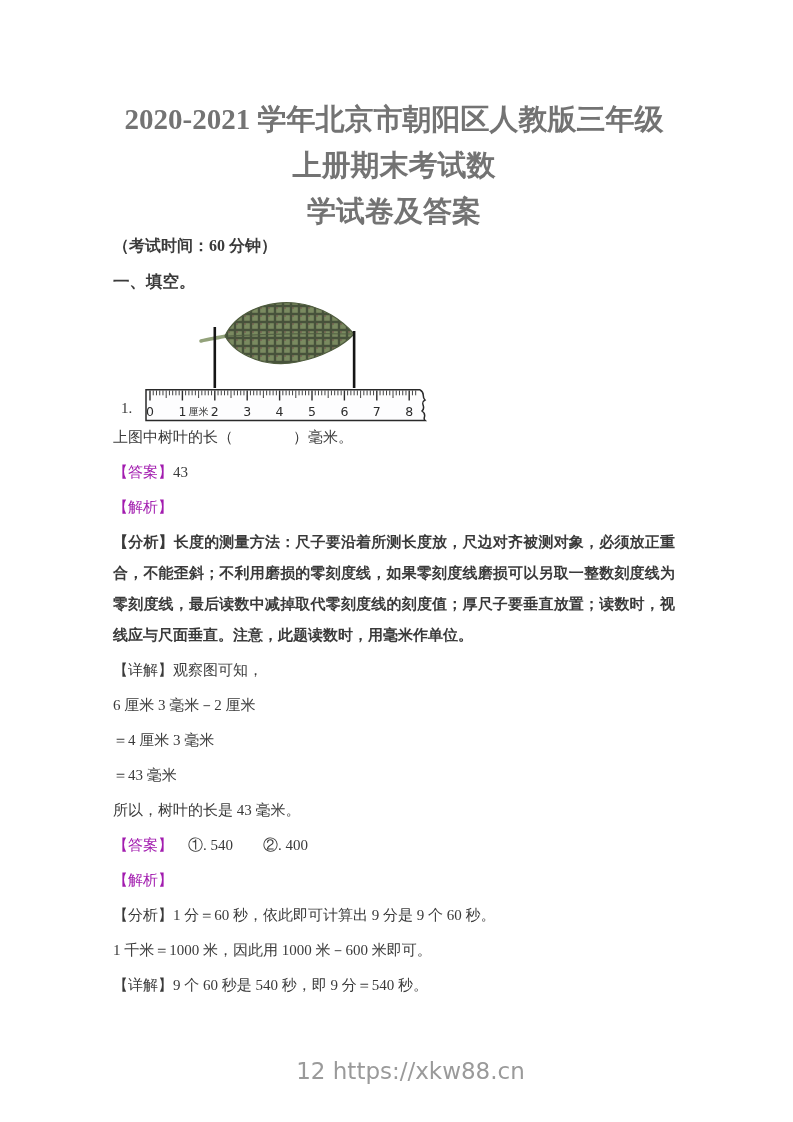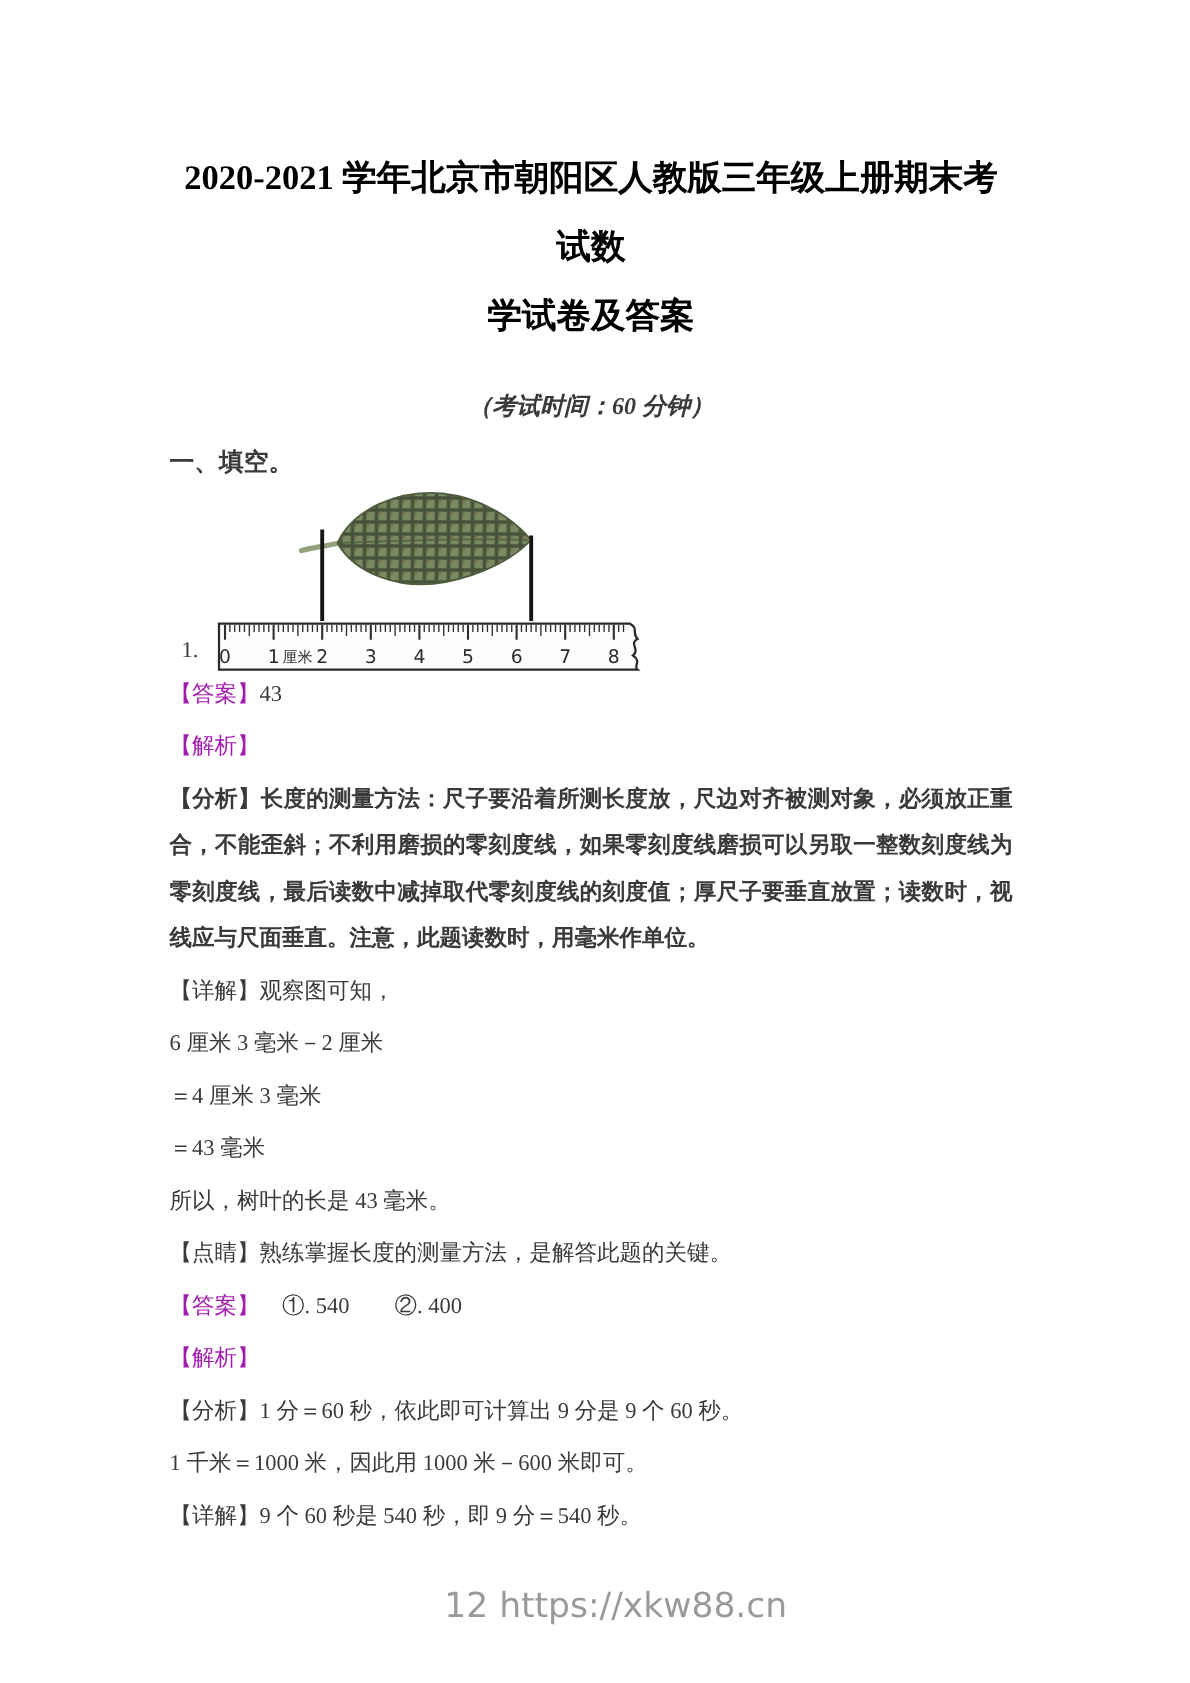--- a/index.html
+++ b/index.html
@@ -12,22 +12,22 @@
     overflow: hidden;
     font-family: "Liberation Serif", "DejaVu Serif", serif;
     color: #3a3a3a;
   }
   .content {
     position: absolute;
     left: 113px;
     top: 96px;
     width: 562px;
   }
-  .title { text-align: center; font-size: 23px; font-weight: bold; line-height: 46px; color: #000000; }
-  .exam-time { margin: 26px 0 0; text-align: center; font-size: 16px; font-weight: bold; line-height: 24px; font-style: italic; }
+  .title { text-align: center; font-size: 29px; font-weight: bold; line-height: 46px; color: #737373; }
+  .exam-time { margin: 0 0 0; text-align: left; font-size: 16px; font-weight: bold; line-height: 24px; }
   .section-heading { margin: 12px 0 0; font-size: 16.5px; font-weight: bold; line-height: 24px; }
   .figure-wrap { position: relative; margin-left: 30px; width: 290px; height: 128px; }
   .fig-qnum { position: absolute; left: -22px; top: 106px; font-size: 15px; }
   .ruler-num { font-family: "DejaVu Sans", "Liberation Sans", sans-serif; font-size: 12.5px; fill: #2c2c2c; }
   .ruler-unit { font-family: "Liberation Serif", serif; font-size: 10px; fill: #2c2c2c; }
   p.line, p.para { margin: 0 0 4px; font-size: 15px; line-height: 31px; }
   p.para { text-align: justify; font-weight: bold; }
   .blue { color: #a21caf; }
   .footer {
     position: absolute;
@@ -163,33 +163,33 @@
             <text x="233.79999999999998" y="122" text-anchor="middle" class="ruler-num">7</text>
             <text x="266.2" y="122" text-anchor="middle" class="ruler-num">8</text>
             <text x="55.4" y="121" text-anchor="middle" class="ruler-unit">厘米</text>
             <line x1="71.8" y1="33" x2="71.8" y2="94" stroke="#151515" stroke-width="2.6"></line>
             <line x1="211.11999999999998" y1="37" x2="211.11999999999998" y2="94" stroke="#151515" stroke-width="2.6"></line>
           </g>
       </svg>
       <span class="fig-qnum">1.</span>
     </div>
 
+    <p class="line">上图中树叶的长（　　　　）毫米。</p>
 
     <p class="line"><span class="blue">【答案】</span><span>43</span></p>
 
     <p class="line blue">【解析】</p>
 
     <p class="para">【分析】长度的测量方法：尺子要沿着所测长度放，尺边对齐被测对象，必须放正重合，不能歪斜；不利用磨损的零刻度线，如果零刻度线磨损可以另取一整数刻度线为零刻度线，最后读数中减掉取代零刻度线的刻度值；厚尺子要垂直放置；读数时，视线应与尺面垂直。注意，此题读数时，用毫米作单位。</p>
 
     <p class="line">【详解】观察图可知，</p>
     <p class="line">6 厘米 3 毫米－2 厘米</p>
     <p class="line">＝4 厘米 3 毫米</p>
     <p class="line">＝43 毫米</p>
     <p class="line">所以，树叶的长是 43 毫米。</p>
-    <p class="line">【点睛】熟练掌握长度的测量方法，是解答此题的关键。</p>
 
 
     <p class="line"><span class="blue">【答案】</span><span>　①. 540　　②. 400</span></p>
 
     <p class="line blue">【解析】</p>
 
     <p class="line">【分析】1 分＝60 秒，依此即可计算出 9 分是 9 个 60 秒。</p>
     <p class="line">1 千米＝1000 米，因此用 1000 米－600 米即可。</p>
     <p class="line">【详解】9 个 60 秒是 540 秒，即 9 分＝540 秒。</p>
 

